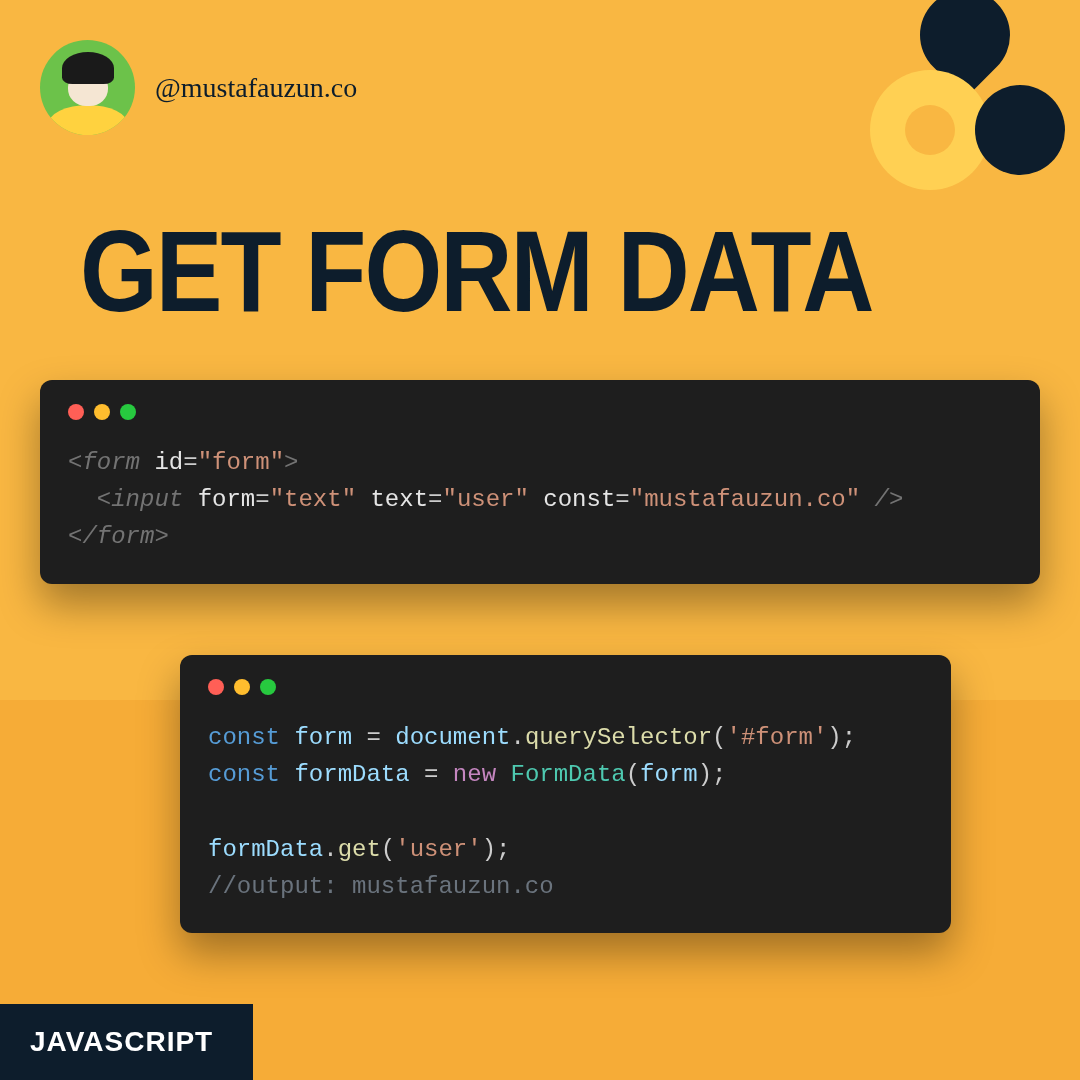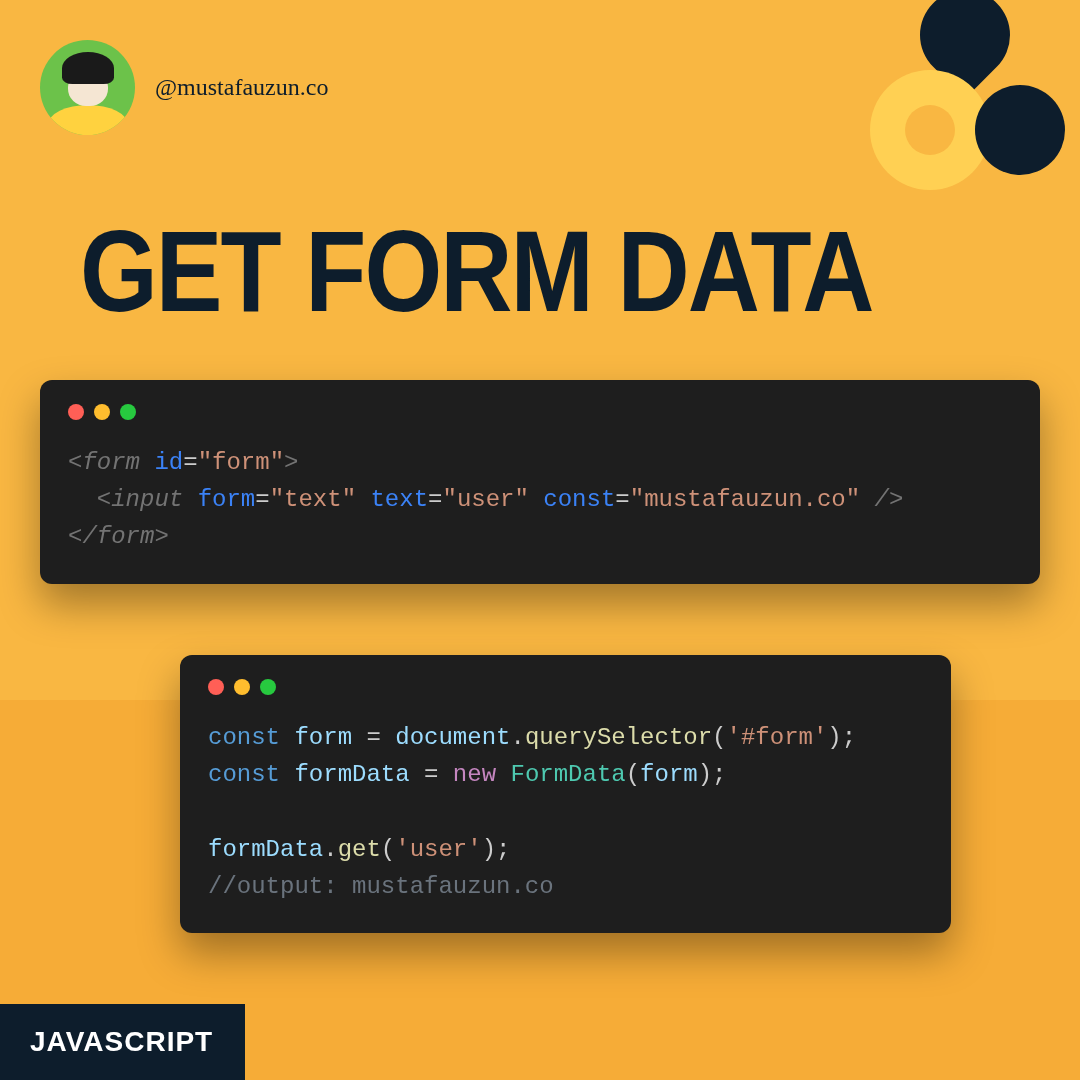--- a/index.html
+++ b/index.html
@@ -99,21 +99,21 @@
   .avatar .body {
     position: absolute;
     bottom: -10px;
     left: 8px;
     width: 80px;
     height: 40px;
     background: #ffd23f;
     border-radius: 50% 50% 0 0;
   }
   .handle {
-    font-size: 24px;
+    font-size: 28px;
     font-family: Georgia, "Times New Roman", serif;
     color: #0d1d2c;
   }
   .title {
     position: absolute;
     top: 205px;
     left: 80px;
     font-size: 100px;
     font-weight: 900;
     letter-spacing: -2px;
@@ -153,42 +153,42 @@
   .dot.y { background: #ffbd2e; }
   .dot.g { background: #27c93f; }
   .code {
     font-family: "Consolas", "Monaco", "Courier New", monospace;
     font-size: 24px;
     line-height: 1.55;
     color: #ccc;
     white-space: pre;
   }
   .t-tag { color: #737373; font-style: italic; }
-  .t-attr { color: #3b82f6; }
+  .t-attr { color: #e5e5e5; }
   .t-eq { color: #ccc; }
   .t-str { color: #ce9178; }
   .t-kw { color: #569cd6; }
   .t-var { color: #9cdcfe; }
   .t-obj { color: #9cdcfe; }
   .t-fn { color: #dcdcaa; }
   .t-class { color: #4ec9b0; }
   .t-op { color: #c586c0; }
   .t-punc { color: #ccc; }
   .t-comment { color: #6a737d; }
   .tag-label {
     position: absolute;
     bottom: 0;
     left: 0;
     background: #0d1d2c;
     color: #fff;
     font-family: "Arial Black", "Impact", sans-serif;
     font-weight: 900;
     font-size: 28px;
     letter-spacing: 1px;
-    padding: 22px 32px 22px 30px;
+    padding: 22px 40px 22px 30px;
   }
 </style>
 </head>
 <body>
 
 <div class="bg-lower"></div>
 
 <div class="deco-wrap">
   <div class="deco-drop1"></div>
   <div class="deco-circle"></div>

